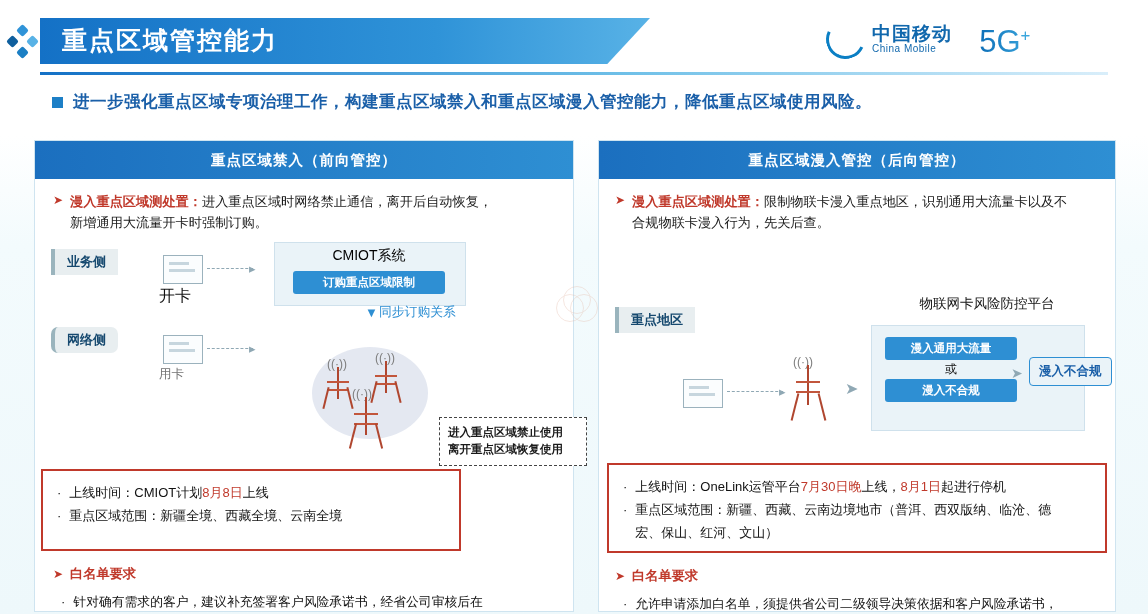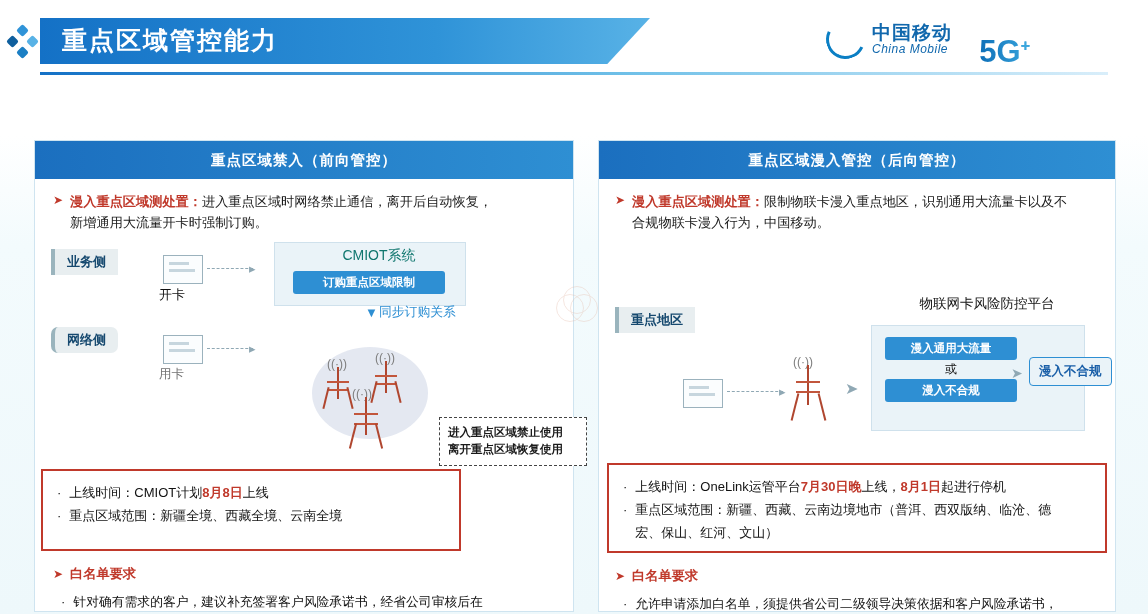--- a/index.html
+++ b/index.html
@@ -37,22 +37,22 @@
   .logo-dots i.d1{left:10px;top:0px;background:#2f93d8;}
   .logo-dots i.d2{left:0px;top:11px;background:#0f5f9e;}
   .logo-dots i.d3{left:20px;top:11px;background:#58b2e6;}
   .logo-dots i.d4{left:10px;top:22px;background:#1b7fc4;}
 
   .cm-logo{position:absolute;right:96px;top:20px;display:flex;align-items:center;gap:7px;}
   .cm-mark{width:33px;height:33px;border-radius:50%;border:3px solid #0b7fc4;
     border-top-color:transparent;border-right-color:transparent;transform:rotate(-20deg);}
   .cm-text{line-height:1.05;}
   .cm-cn{font-size:19px;color:#1168ad;font-weight:bold;letter-spacing:1px;}
-  .cm-en{font-size:12px;color:#1168ad;letter-spacing:0.5px;font-style:italic;}
-  .g5{position:absolute;right:18px;top:34px;font-size:31px;font-weight:bold;
+  .cm-en{font-size:10px;color:#1168ad;letter-spacing:0.5px;}
+  .g5{position:absolute;right:18px;top:24px;font-size:31px;font-weight:normal;
      background:linear-gradient(90deg,#0d6fb8,#3aa6dd);-webkit-background-clip:text;background-clip:text;color:transparent;}
   .g5 sup{font-size:16px;color:#3aa6dd;}
 
   
   .lead{
     position:absolute;left:52px;top:90px;width:1060px;
     display:flex;align-items:flex-start;gap:10px;
   }
   .lead .sq{width:11px;height:11px;background:#1d7fc6;margin-top:7px;flex:0 0 auto;}
   .lead .txt{font-size:16.5px;font-weight:bold;color:#1a5fa8;letter-spacing:.5px;line-height:1.4;}
@@ -111,21 +111,21 @@
   .tower .wave{position:absolute;left:10px;top:0;font-size:12px;color:#7d7d7d;}
   .cloud{
     position:absolute;background:#dfe4ef;border-radius:50%;opacity:.85;
   }
 
   .redbox{
     border:2px solid #c0392b;background:#fff;
   }
   .dot-li{display:flex;gap:8px;font-size:13px;line-height:1.75;color:#111;}
   .dot-li .b{color:#111;font-size:13px;line-height:1.75;}
-  .hl{color:#c0392b;font-weight:bold;}
+  .hl{color:#c0392b;font-weight:normal;}
   .small-note{font-size:12.8px;line-height:1.7;color:#111;}
 
   .watermark{
     position:absolute;left:556px;top:286px;width:42px;height:42px;opacity:.35;
   }
   .watermark div{position:absolute;border:1.4px solid #e3b9a8;border-radius:50%;}
 </style>
 </head>
 <body>
 
@@ -145,53 +145,57 @@
     <div class="cm-logo">
       <div class="cm-mark"></div>
       <div class="cm-text">
         <div class="cm-cn">中国移动</div>
         <div class="cm-en">China Mobile</div>
       </div>
     </div>
     <div class="g5"><span>5G</span><sup>+</sup></div>
   </div>
 
+  <div class="lead">
+    <div class="sq"></div>
+    <div class="txt">进一步强化重点区域专项治理工作，构建重点区域禁入和重点区域漫入管控能力，降低重点区域使用风险。</div>
+  </div>
 
   <div class="panel left">
     <div class="panel-head">重点区域禁入（前向管控）</div>
     <div class="panel-body">
 
       <div style="position:absolute;left:18px;top:12px;width:500px;" class="arrow-item">
         <span class="arrow">➤</span>
         <div class="body-txt">
           <span class="red-lead">漫入重点区域测处置：</span><span>进入重点区域时网络禁止通信，离开后自动恢复，</span><br>
           <span>新增通用大流量开卡时强制订购。</span>
         </div>
       </div>
 
       <div style="position:absolute;left:16px;top:70px;" class="tagbox">业务侧</div>
 
       <div style="position:absolute;left:16px;top:148px;border-radius:7px;" class="tagbox">网络侧</div>
 
       <div style="position:absolute;left:128px;top:76px;">
           <div class="sim"></div>
         </div>
-      <div style="position:absolute;left:124px;top:107px;font-size:13px;color:#111;">开卡</div>
+      <div style="position:absolute;left:124px;top:107px;font-size:16px;color:#111;">开卡</div>
       <div style="position:absolute;left:172px;top:89px;width:46px;" class="dashline"></div>
       <div style="position:absolute;left:214px;top:82px;font-size:13px;color:#8fa8b4;">▸</div>
 
       <div style="position:absolute;left:128px;top:156px;">
           <div class="sim"></div>
         </div>
       <div style="position:absolute;left:124px;top:187px;font-size:12.5px;color:#737373;">用卡</div>
       <div style="position:absolute;left:172px;top:169px;width:46px;" class="dashline"></div>
       <div style="position:absolute;left:214px;top:162px;font-size:13px;color:#8fa8b4;">▸</div>
 
       <div class="sys-box" style="position:absolute;left:239px;top:63px;width:190px;height:62px;"></div>
-      <div style="position:absolute;left:249px;top:68px;width:190px;text-align:center;font-size:14px;color:#0f766e;">CMIOT系统</div>
+      <div style="position:absolute;left:239px;top:68px;width:190px;text-align:center;font-size:14px;color:#000000;">CMIOT系统</div>
       <div class="blue-pill" style="position:absolute;left:258px;top:92px;width:132px;">订购重点区域限制</div>
 
       <div style="position:absolute;left:330px;top:126px;font-size:13px;color:#2e8fd3;">▼</div>
       <div style="position:absolute;left:344px;top:125px;font-size:12.8px;color:#2e8fd3;">同步订购关系</div>
 
       <div class="cloud" style="left:277px;top:168px;width:116px;height:92px;"></div>
       <div class="tower" style="position:absolute;left:282px;top:178px;">
         <div class="wave">((·))</div>
           <div class="mast"></div>
           <div class="bar" style="top:24px;"></div>
@@ -250,21 +254,21 @@
   </div>
 
   <div class="panel right">
     <div class="panel-head">重点区域漫入管控（后向管控）</div>
     <div class="panel-body">
 
       <div style="position:absolute;left:16px;top:12px;width:486px;" class="arrow-item">
         <span class="arrow">➤</span>
         <div class="body-txt">
           <span class="red-lead">漫入重点区域测处置：</span><span>限制物联卡漫入重点地区，识别通用大流量卡以及不</span><br>
-          <span>合规物联卡漫入行为，中国移动。</span>
+          <span>合规物联卡漫入行为，先关后查。</span>
         </div>
       </div>
 
       <div style="position:absolute;left:16px;top:128px;" class="tagbox">重点地区</div>
 
       <div style="position:absolute;left:84px;top:200px;">
           <div class="sim"></div>
         </div>
       <div style="position:absolute;left:128px;top:212px;width:56px;" class="dashline"></div>
       <div style="position:absolute;left:180px;top:205px;font-size:13px;color:#8fa8b4;">▸</div>

